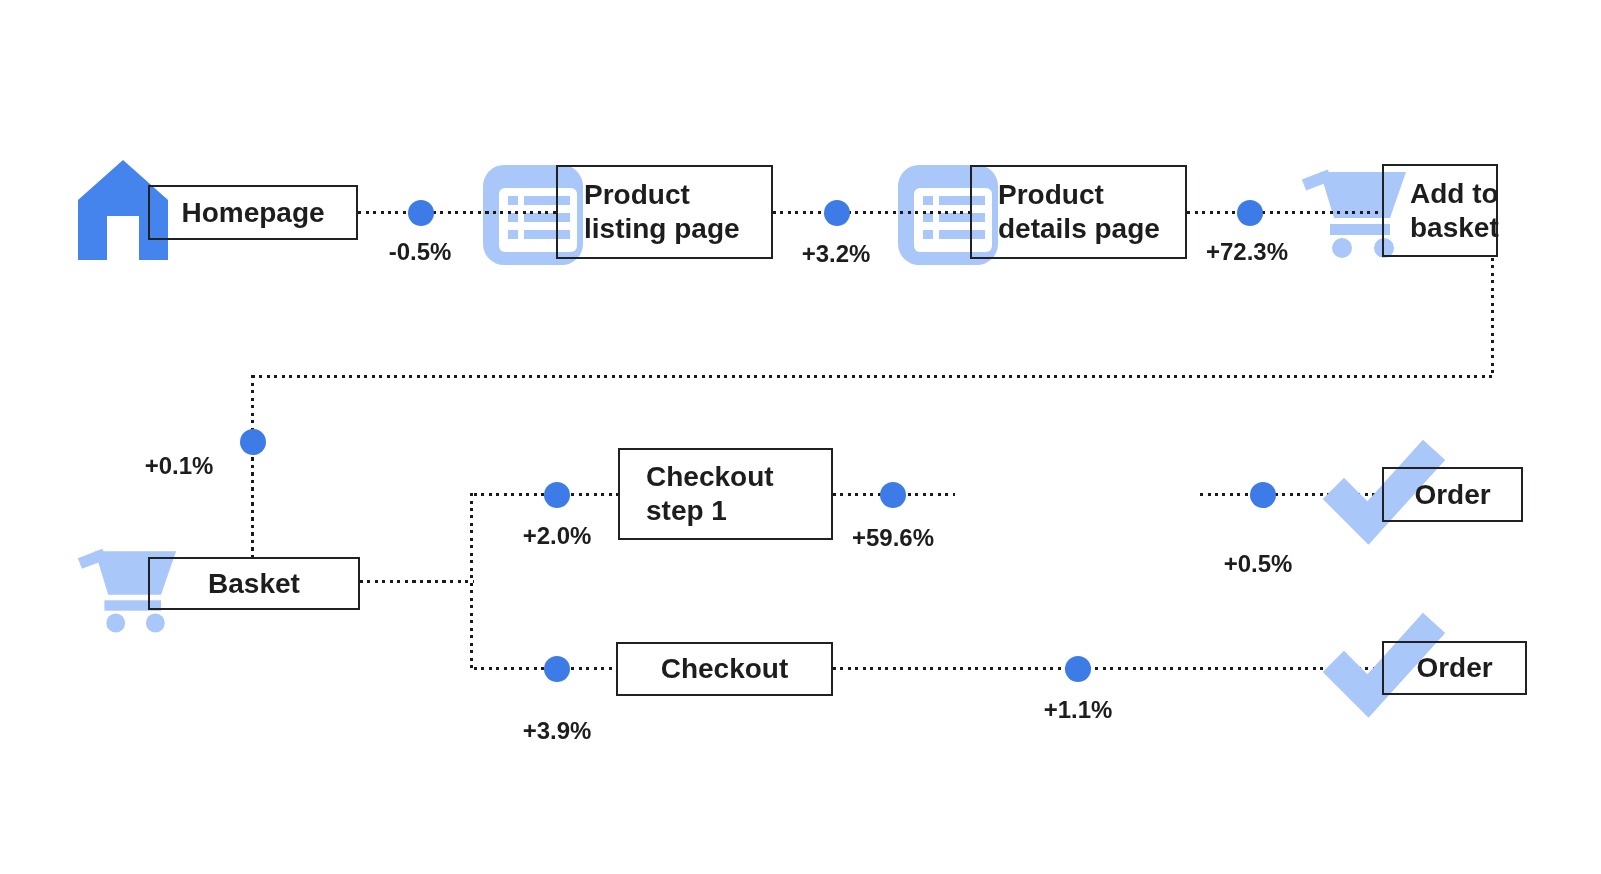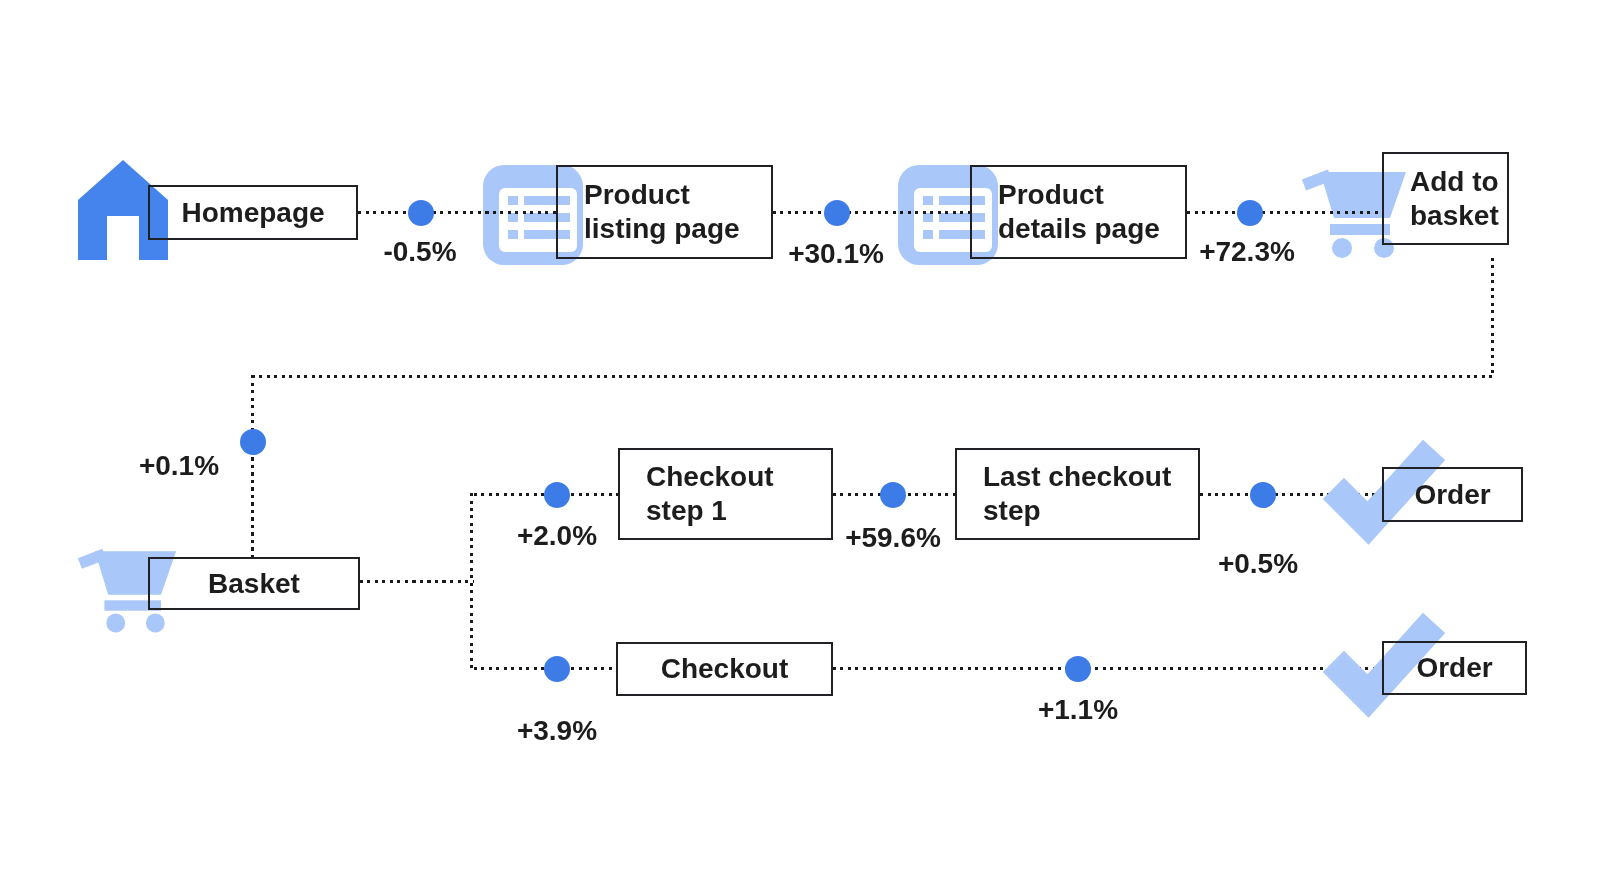--- a/index.html
+++ b/index.html
@@ -30,21 +30,21 @@
     position:absolute;border:2.5px solid var(--border_black);box-sizing:border-box;
     display:flex;align-items:center;z-index:4;background:transparent;
     font-size:28px;font-weight:700;color:var(--text_black);line-height:1.2;
   }
   .node .node-label{white-space:pre-line;}
   .node.center{justify-content:center;}
   .node.padded{padding-left:26px;}
   
   .pct{
     position:absolute;transform:translate(-50%,-50%);z-index:5;white-space:nowrap;
-    font-size:28px;font-weight:700;color:var(--text_black);
+    font-size:24px;font-weight:700;color:var(--text_black);
   }
   
   .dot{
     position:absolute;width:26px;height:26px;border-radius:50%;
     background:var(--accent_blue);transform:translate(-50%,-50%);z-index:6;
   }
   
   .icon{position:absolute;z-index:1;}
   .icon.above-line{z-index:3;}
   .icon svg{display:block;width:100%;height:100%;overflow:visible;}
@@ -147,38 +147,34 @@
   <div class="node padded" style="left:556px;top:165px;width:217px;height:94px">
     <span class="node-label">Product
 listing page</span>
   </div>
 
   <div class="node padded" style="left:970px;top:165px;width:217px;height:94px">
     <span class="node-label">Product
 details page</span>
   </div>
 
-  <div class="node padded" style="left:1382px;top:152px;width:127px;height:93px">
+  <div class="node padded" style="left:1382px;top:164px;width:116px;height:93px">
     <span class="node-label">Add to
 basket</span>
   </div>
 
   <div class="node center" style="left:148px;top:557px;width:212px;height:53px">
     <span class="node-label">Basket</span>
   </div>
 
   <div class="node padded" style="left:618px;top:448px;width:215px;height:92px">
     <span class="node-label">Checkout
 step 1</span>
   </div>
 
-  <div class="node padded" style="left:955px;top:448px;width:245px;height:92px">
-    <span class="node-label">Last checkout
-step</span>
-  </div>
 
   <div class="node center" style="left:1382px;top:467px;width:141px;height:55px">
     <span class="node-label">Order</span>
   </div>
 
   <div class="node center" style="left:616px;top:642px;width:217px;height:54px">
     <span class="node-label">Checkout</span>
   </div>
 
   <div class="node center" style="left:1382px;top:641px;width:145px;height:54px">
@@ -189,21 +185,21 @@
   <div class="dot" style="left:837px;top:213px"></div>
   <div class="dot" style="left:1250px;top:213px"></div>
   <div class="dot" style="left:253px;top:442px"></div>
   <div class="dot" style="left:557px;top:495px"></div>
   <div class="dot" style="left:893px;top:495px"></div>
   <div class="dot" style="left:1263px;top:495px"></div>
   <div class="dot" style="left:557px;top:669px"></div>
   <div class="dot" style="left:1078px;top:669px"></div>
 
   <div class="pct" style="left:420px;top:252px">-0.5%</div>
-  <div class="pct" style="left:836px;top:254px">+30.1%</div>
+  <div class="pct" style="left:836px;top:254px">+3.2%</div>
   <div class="pct" style="left:1247px;top:252px">+72.3%</div>
   <div class="pct" style="left:179px;top:466px">+0.1%</div>
   <div class="pct" style="left:557px;top:536px">+2.0%</div>
   <div class="pct" style="left:893px;top:538px">+59.6%</div>
   <div class="pct" style="left:1258px;top:564px">+0.5%</div>
   <div class="pct" style="left:557px;top:731px">+3.9%</div>
   <div class="pct" style="left:1078px;top:710px">+1.1%</div>
 
 </div>
 

